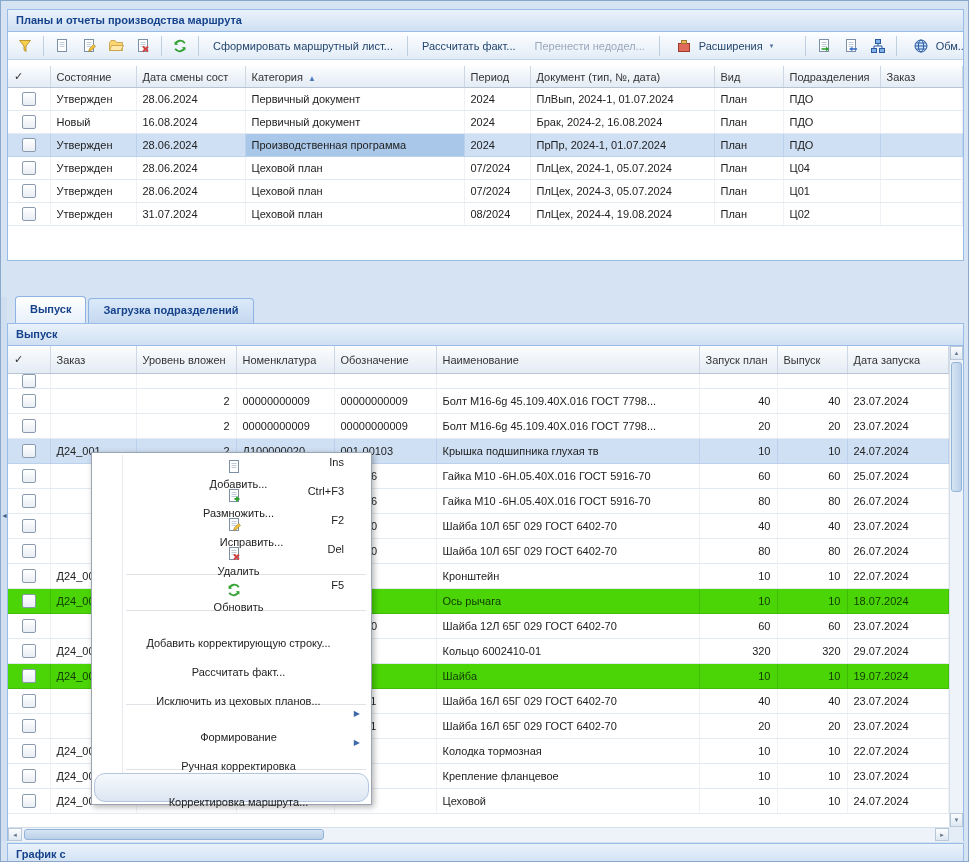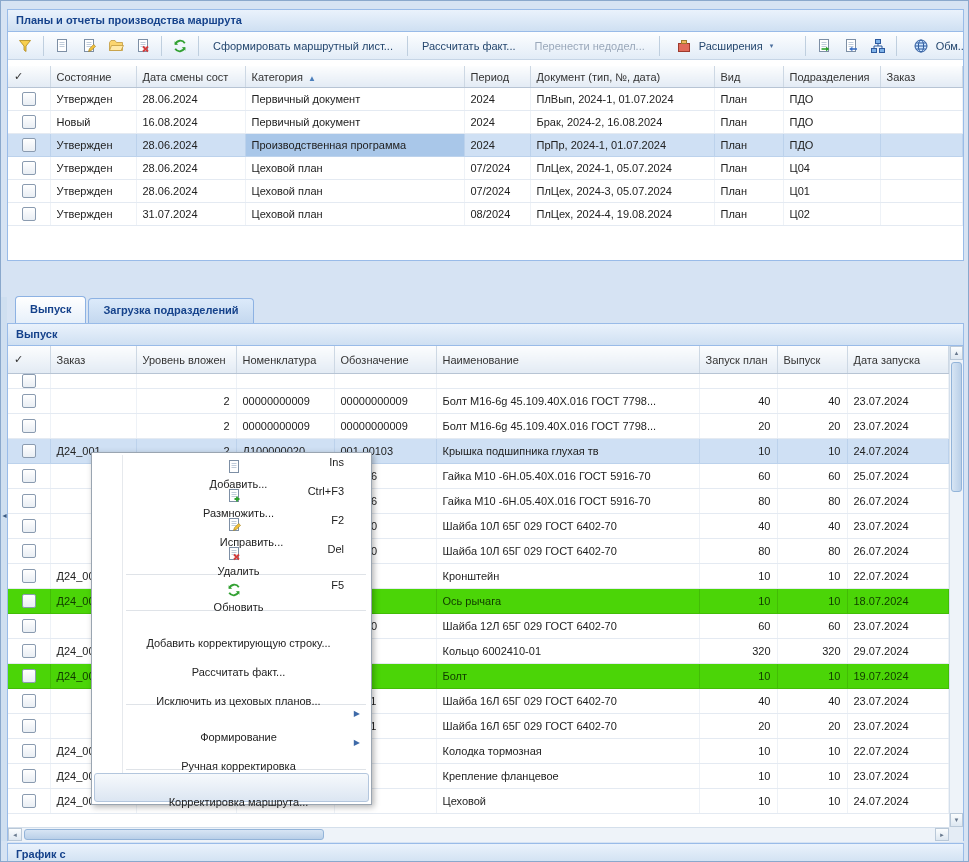--- a/index.html
+++ b/index.html
@@ -89,21 +89,21 @@
        border:1px solid #9aa5b1;box-shadow:2px 2px 6px rgba(0,0,0,.3);padding:2px;
        box-sizing:border-box;z-index:20;}
   .menu::before{content:"";position:absolute;left:30px;top:2px;bottom:2px;width:1px;background:#e6e9ed;}
   .mi{position:relative;height:29px;display:flex;align-items:center;padding-left:4px;
       box-sizing:border-box;border:1px solid transparent;border-radius:3px;flex-direction:column;}
   .mi .ico{width:22px;flex:0 0 22px;display:flex;align-items:center;justify-content:center;}
   .mi .lbl{margin-left:10px;white-space:nowrap;}
   .mi .sc{position:absolute;right:24px;white-space:nowrap;}
   .mi.bold .lbl,.mi.bold .sc{font-weight:normal;margin-left:36px;}
   .mi .sub{position:absolute;right:8px;font-size:8px;color:#3e6aa8;}
-  .mi.hover{background:linear-gradient(#f6f9fc,#dce6f2);border-color:#b3c6dd;}
+  .mi.hover{background:linear-gradient(#f6f9fc,#dce6f2);border-color:#b3c6dd;border-radius:11px;}
   .msep{height:1px;background:#dfe3e8;margin:3px 3px 3px 32px;}
 </style>
 </head>
 <body>
 
 <div class="app">
 
   <div class="panel top-panel">
     <div class="panel-title">
       <span>Планы и отчеты производства маршрута</span>
@@ -474,21 +474,21 @@
               <td class="num">320</td>
               <td class="num">320</td>
               <td>29.07.2024</td>
             </tr>
             <tr class="green">
               <td class="c-check"><span class="cb"></span></td>
               <td>Д24_00</td>
               <td class="num"></td>
               <td></td>
               <td class="frag">0301</td>
-              <td>Болт</td>
+              <td>Шайба</td>
               <td class="num">10</td>
               <td class="num">10</td>
               <td>19.07.2024</td>
             </tr>
             <tr class="">
               <td class="c-check"><span class="cb"></span></td>
               <td></td>
               <td class="num"></td>
               <td></td>
               <td class="frag">000011</td>

